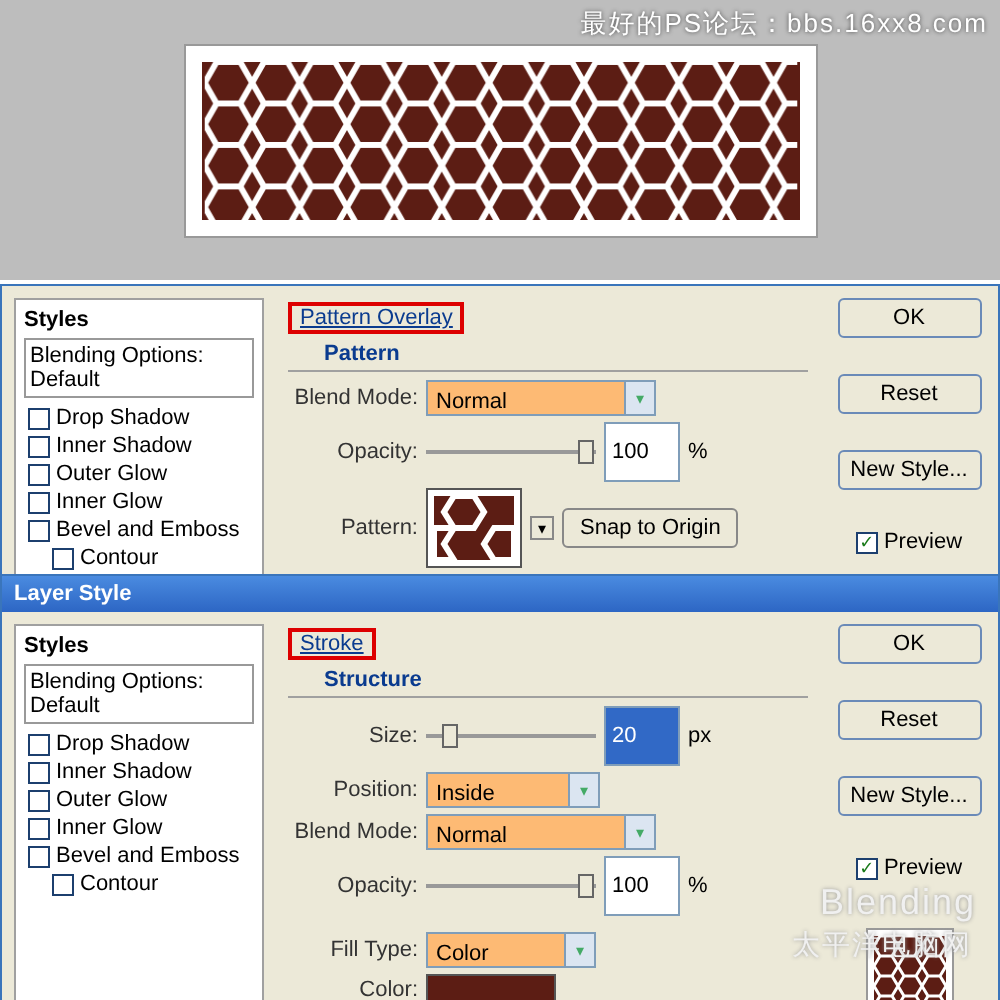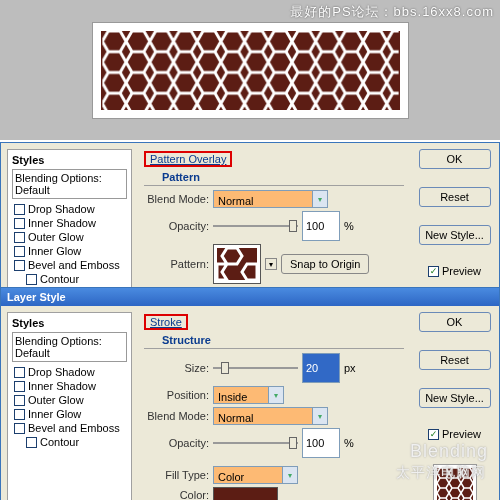--- a/index.html
+++ b/index.html
@@ -199,21 +199,21 @@
       <div class="frow">
           <span class="flab">Size:</span>
         <div class="slider">
             <span class="sthumb" style="left:8px"></span>
           </div>
         <div class="inp hl">20</div>
           <span>px</span>
         </div>
       <div class="frow">
           <span class="flab">Position:</span>
-        <div class="sel" style="width:71px">
+        <div class="sel" style="width:87px">
             <span>Inside</span>
             <span class="selarr">▾</span>
           </div>
         </div>
       <div class="frow">
           <span class="flab">Blend Mode:</span>
         <div class="sel">
             <span>Normal</span>
             <span class="selarr">▾</span>
           </div>

